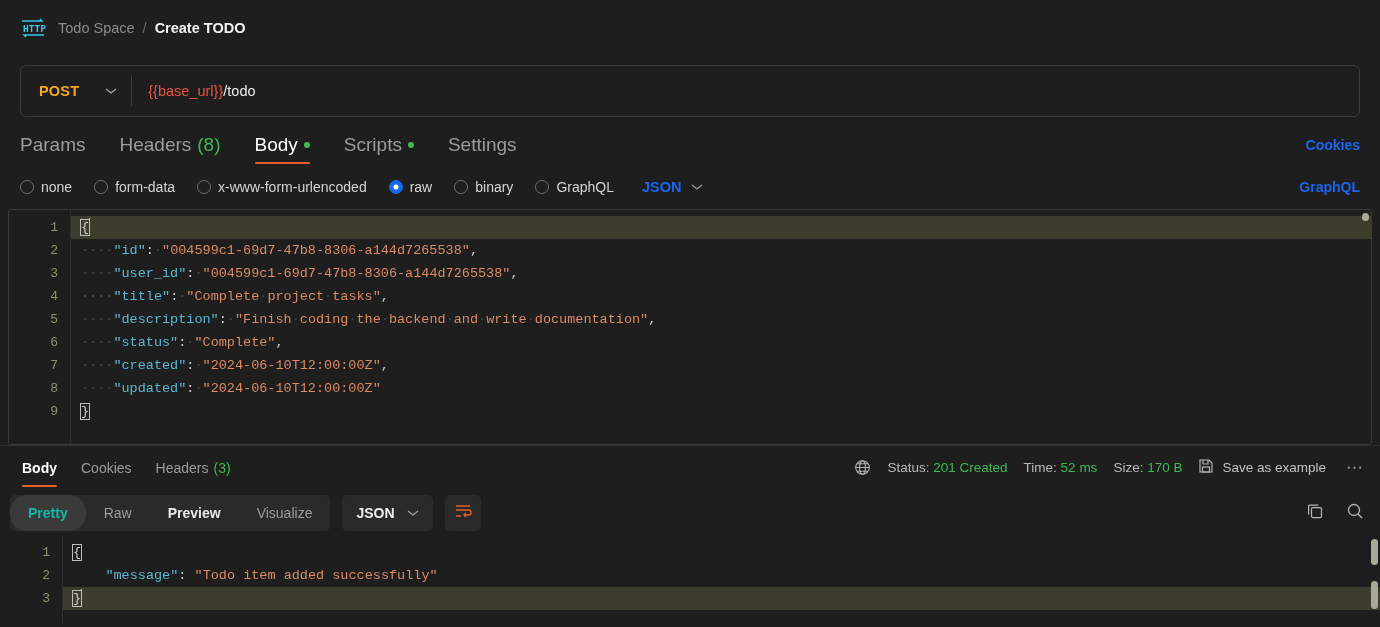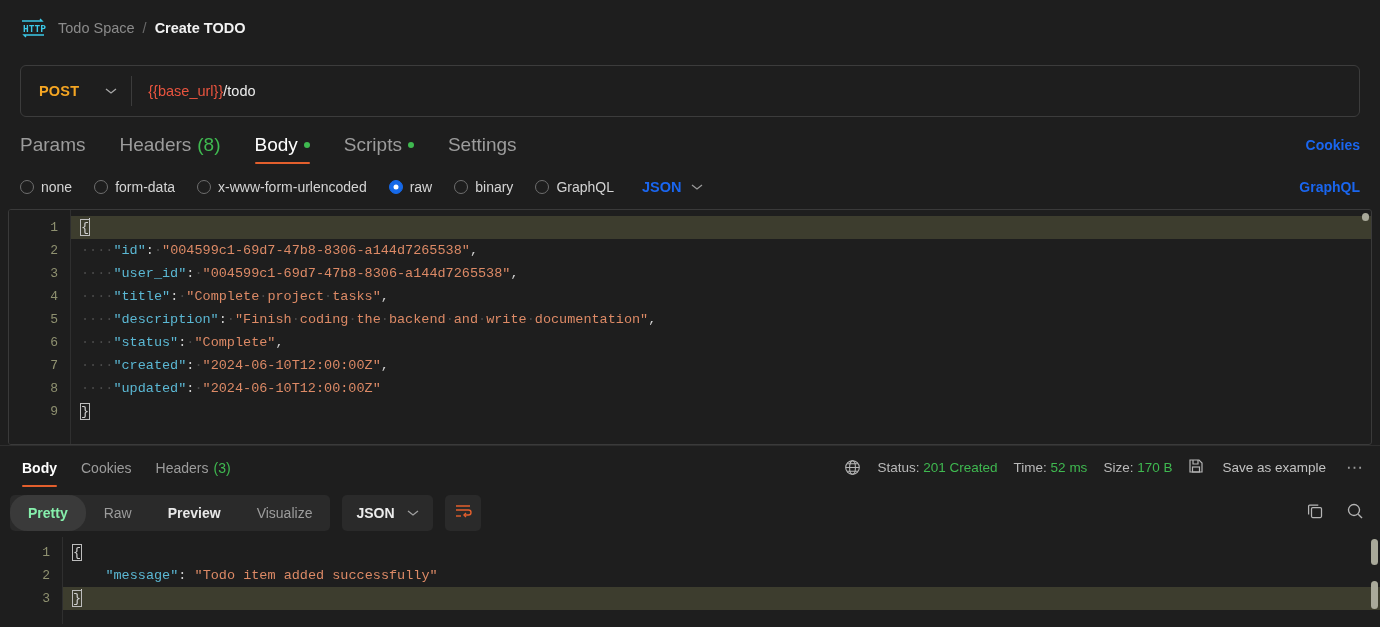--- a/index.html
+++ b/index.html
@@ -163,31 +163,31 @@
     font-size: 14px; color:#9c9c9c; cursor:pointer; position:relative;
   }
   .resp-tab.active { color:#fff; font-weight:bold; }
   .resp-tab.active::after {
     content:""; position:absolute; left:12px; right:12px; bottom:2px;
     height:2px; background:#e35f2d; border-radius:1px;
   }
   .resp-meta { margin-left:auto; display:flex; align-items:center; gap:16px; font-size:13.5px; color:#b9b9b9; }
   .meta-val { color:#3fb950; }
   .globe { width:17px;height:17px; flex:0 0 17px; }
-  .save-example { display:flex; align-items:center; gap:18px; color:#c2c2c2; cursor:pointer; font-size:13.5px; }
+  .save-example { display:flex; align-items:center; gap:8px; color:#c2c2c2; cursor:pointer; font-size:13.5px; }
   .dots { color:#9a9a9a; font-size:17px; letter-spacing:1px; cursor:pointer; padding-left:4px;}
 
   
   .resp-toolbar { flex:0 0 48px; display:flex; align-items:center; padding: 0 16px 0 10px; gap: 8px; }
   .seg-group { display:flex; background:#2a2a2a; border-radius:5px; overflow:hidden; height:36px; }
   .seg {
     padding: 0 18px; display:flex; align-items:center; font-size:14px;
     color:#9c9c9c; cursor:pointer;
   }
-  .seg.active { background:#3a3a3a; color:#86efac; font-weight:bold;border-radius:17px; }
+  .seg.active { background:#3a3a3a; color:#14b8a6; font-weight:bold;border-radius:17px; }
   .seg.semi { color:#e8e8e8; font-weight:bold; }
   .fmt-group {
     display:flex; align-items:center; gap:12px; background:#2a2a2a;
     border-radius:5px; height:36px; padding: 0 14px; cursor:pointer; margin-left:4px;
   }
   .fmt-label { font-size:14px; color:#ededed; font-weight:bold;}
   .fmt-caret { font-size:11px; color:#a0a0a0; }
   .wrap-btn {
     width:36px;height:36px; background:#2a2a2a; border-radius:5px;
     display:flex; align-items:center; justify-content:center; cursor:pointer; margin-left:4px;

